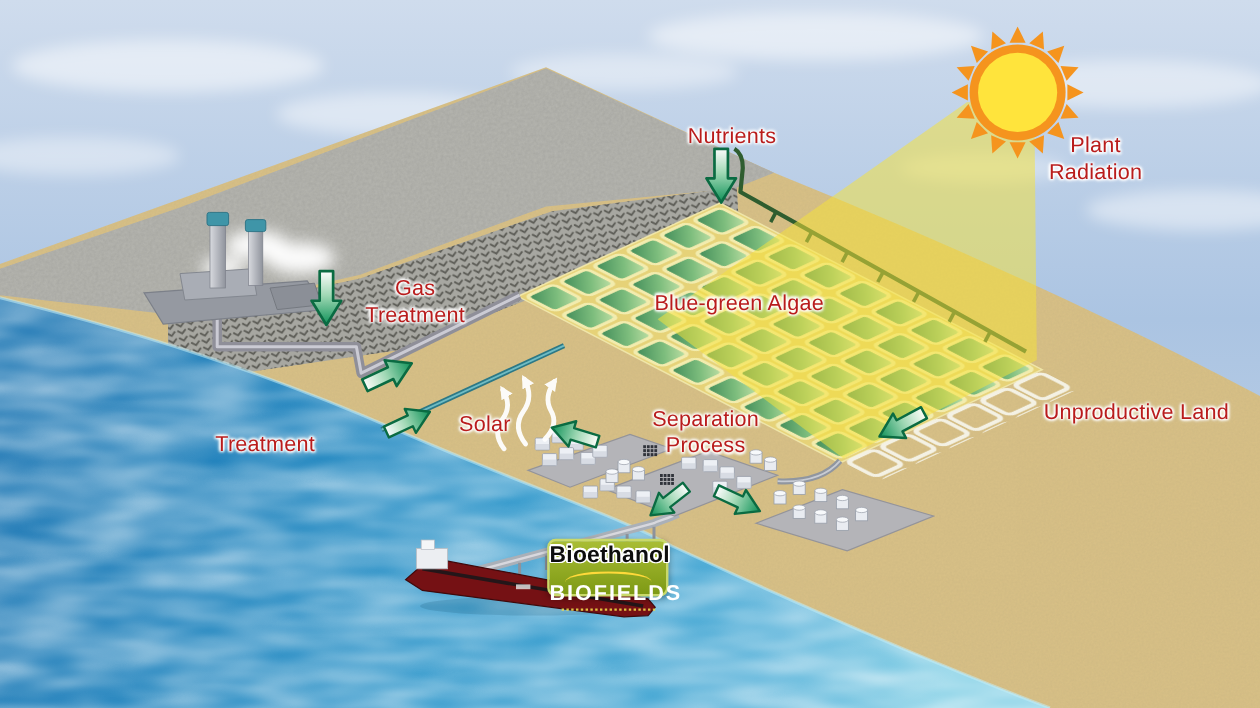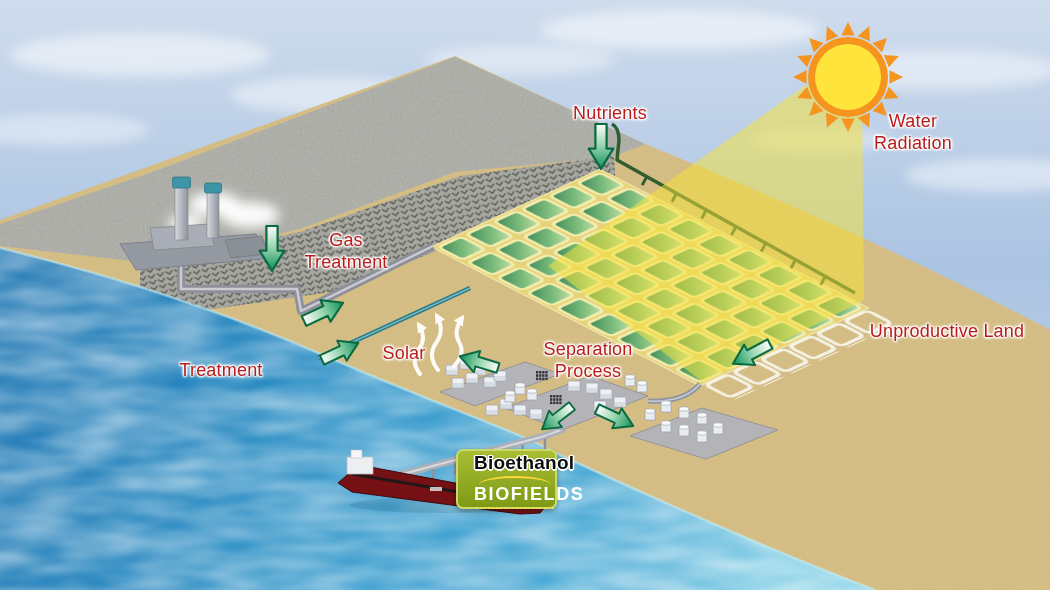--- a/index.html
+++ b/index.html
@@ -4,24 +4,24 @@
 <style>
   html,body{margin:0;padding:0;background:#e8e8e8;}
   .stage{position:relative;width:1050px;height:590px;overflow:hidden;
          font-family:"Liberation Sans",sans-serif;background:#bcd0e8;}
   .stage svg{position:absolute;left:0;top:0;}
   .lbl{position:absolute;transform:translate(-50%,-50%);
        font-size:18px;color:#b91c1c;text-align:center;line-height:1.22;
        letter-spacing:.2px;white-space:nowrap;
        text-shadow:0 0 3px #fff,0 0 4px #fff,1px 1px 2px #fff,-1px -1px 2px #fff,
                    1px -1px 2px #fff,-1px 1px 2px #fff;}
-  .badge{position:absolute;left:456px;top:449px;width:101px;height:60px;
+  .badge{position:absolute;left:456px;top:449px;width:101px;height:48px;
          border-radius:7px;background:linear-gradient(180deg,#a9bd34,#7e9a15);
          border:2px solid #c9d96a;box-shadow:0 2px 5px rgba(0,0,0,.35);
-         box-sizing:border-box;padding-left:16px;}
+         box-sizing:border-box;}
   .badge-title{margin-top:1px;text-align:center;font-size:19px;font-weight:700;
          color:#0d0d0d;letter-spacing:.2px;
          text-shadow:-1.5px 0 #fff,1.5px 0 #fff,0 -1.5px #fff,0 1.5px #fff,
                      -1px -1px #fff,1px 1px #fff,-1px 1px #fff,1px -1px #fff;}
   .badge-arc{width:72px;height:7px;margin:2px auto 0;
          border-top:2.5px solid #ffd93a;border-radius:50%/100% 100% 0 0;}
   .badge-brand{margin-top:-1px;text-align:center;font-size:18px;font-weight:700;
          color:#ffffff;letter-spacing:1.6px;text-transform:uppercase;}
   .badge-tagline{width:78px;margin:2px auto 0;border-top:2px dotted #f5e04a;opacity:.85;}
 </style>
@@ -331,25 +331,26 @@
     <use href="#garrow" transform="translate(601,124) rotate(90) scale(1.12)"></use>
     <use href="#garrow" transform="translate(770,344) rotate(152) scale(1.05)"></use>
     <use href="#garrow" transform="translate(498,368) rotate(197)"></use>
     <use href="#garrow" transform="translate(597,409) rotate(25)"></use>
     <use href="#garrow" transform="translate(572,406) rotate(142) scale(0.95)"></use>
   </g>
 </svg>
 
 <div class="lbl" style="left:346px;top:252px"><span>Gas</span><br><span>Treatment</span></div>
 <div class="lbl" style="left:610px;top:114px">Nutrients</div>
-<div class="lbl" style="left:913px;top:133px"><span>Water</span><br><span>Radiation</span></div>
+<div class="lbl" style="left:913px;top:133px"><span>Plant</span><br><span>Radiation</span></div>
+<div class="lbl" style="left:616px;top:253px">Blue-green Algae</div>
 <div class="lbl" style="left:221px;top:371px">Treatment</div>
 <div class="lbl" style="left:404px;top:354px">Solar</div>
 <div class="lbl" style="left:588px;top:361px"><span>Separation</span><br><span>Process</span></div>
-<div class="lbl" style="left:947px;top:332px">Unproductive Land</div>
+<div class="lbl" style="left:947px;top:344px">Unproductive Land</div>
 
 <div class="badge">
   <div class="badge-title">Bioethanol</div>
   <div class="badge-arc"></div>
   <div class="badge-brand">BioFields</div>
   <div class="badge-tagline"></div>
 </div>
 </div>
 
 </body></html>

